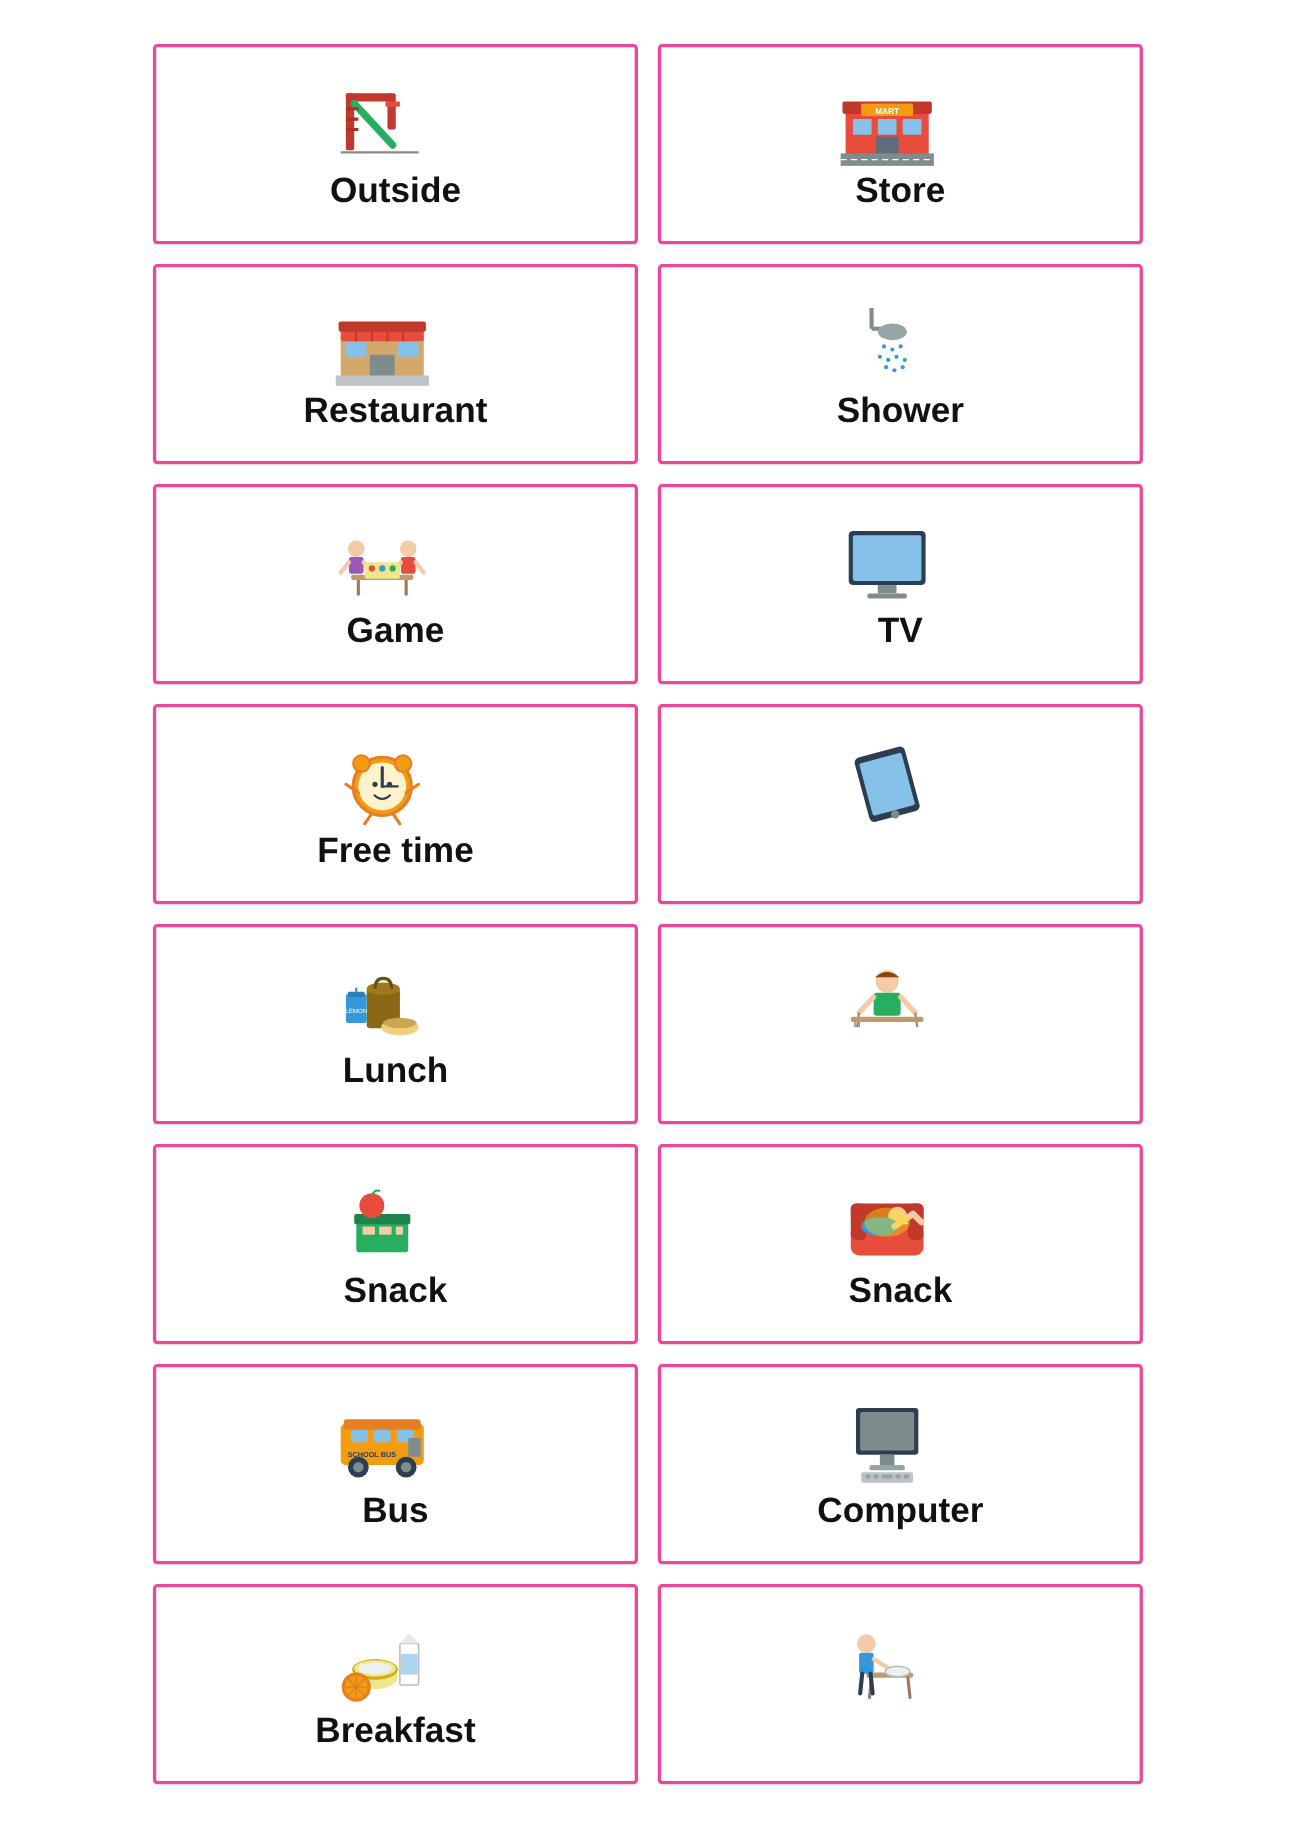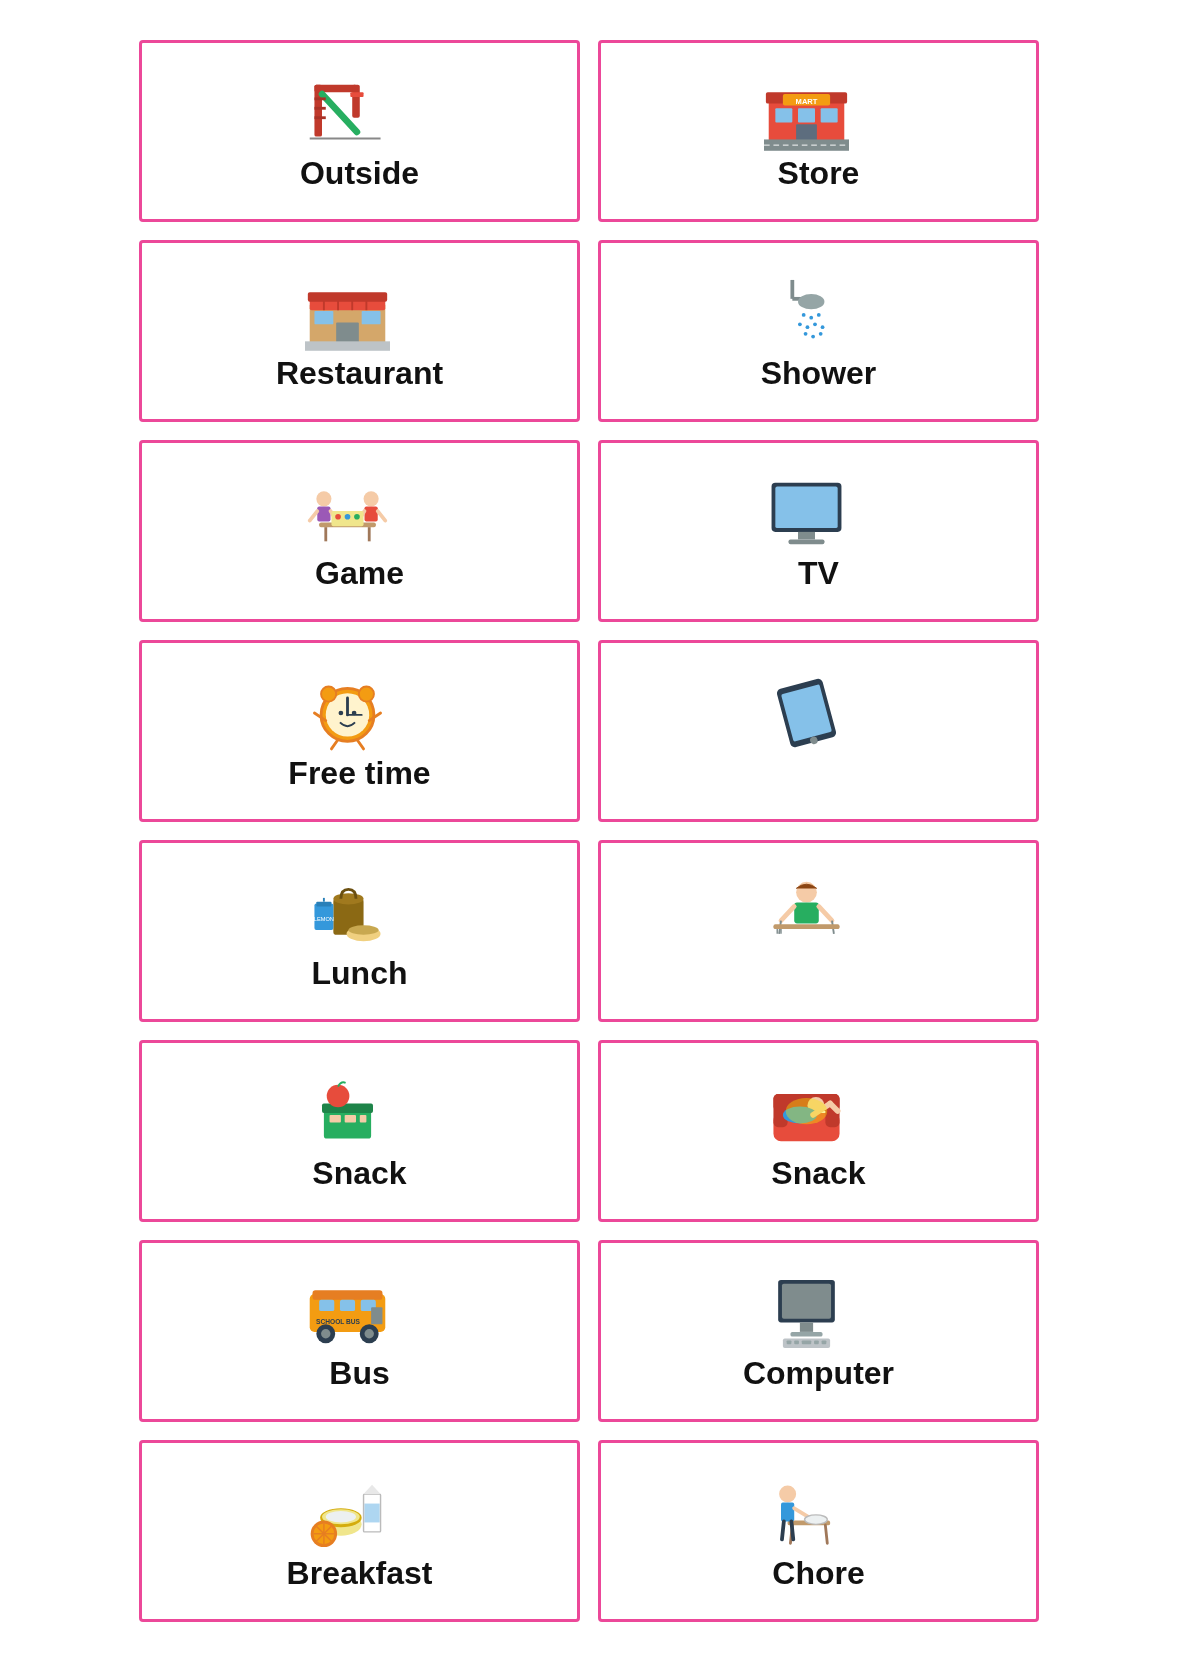--- a/index.html
+++ b/index.html
@@ -394,15 +394,14 @@
         <rect x="18" y="29" width="14" height="20" fill="#3498db" rx="2"></rect>
 
         <line x1="21" y1="49" x2="19" y2="68" stroke="#2c3e50" stroke-width="4" stroke-linecap="round"></line>
         <line x1="29" y1="49" x2="31" y2="68" stroke="#2c3e50" stroke-width="4" stroke-linecap="round"></line>
 
         <line x1="32" y1="35" x2="50" y2="46" stroke="#f5cba7" stroke-width="4" stroke-linecap="round"></line>
 
         <ellipse cx="55" cy="47" rx="12" ry="5" fill="#ecf0f1" stroke="#bbb" stroke-width="1.5"></ellipse>
       </svg>
       </div>
-      <div class="card-label">Chore</div>
     </div>
   </div>
 
 </body></html>

